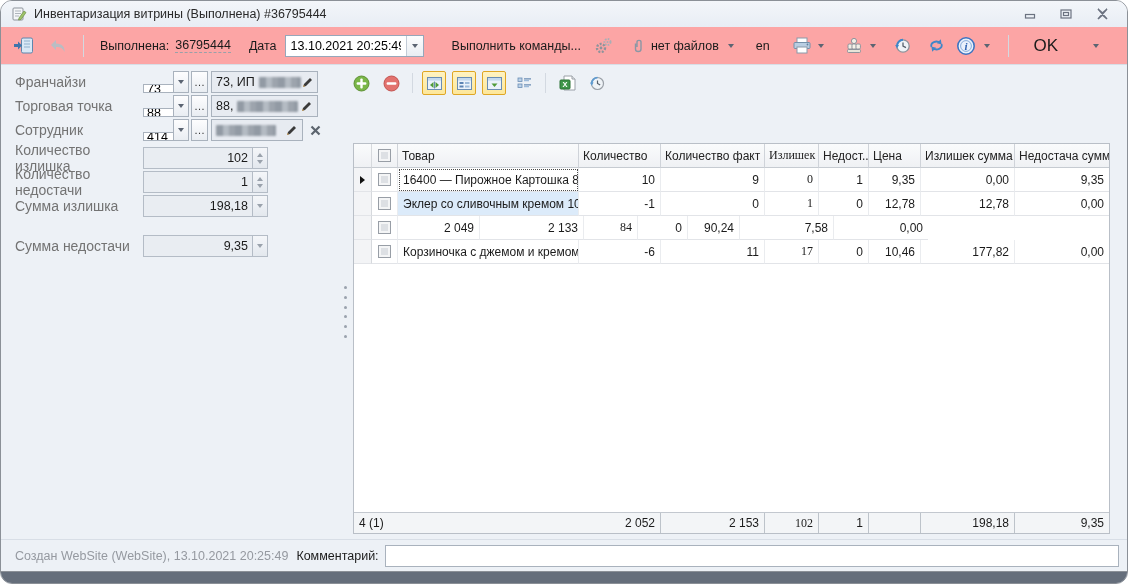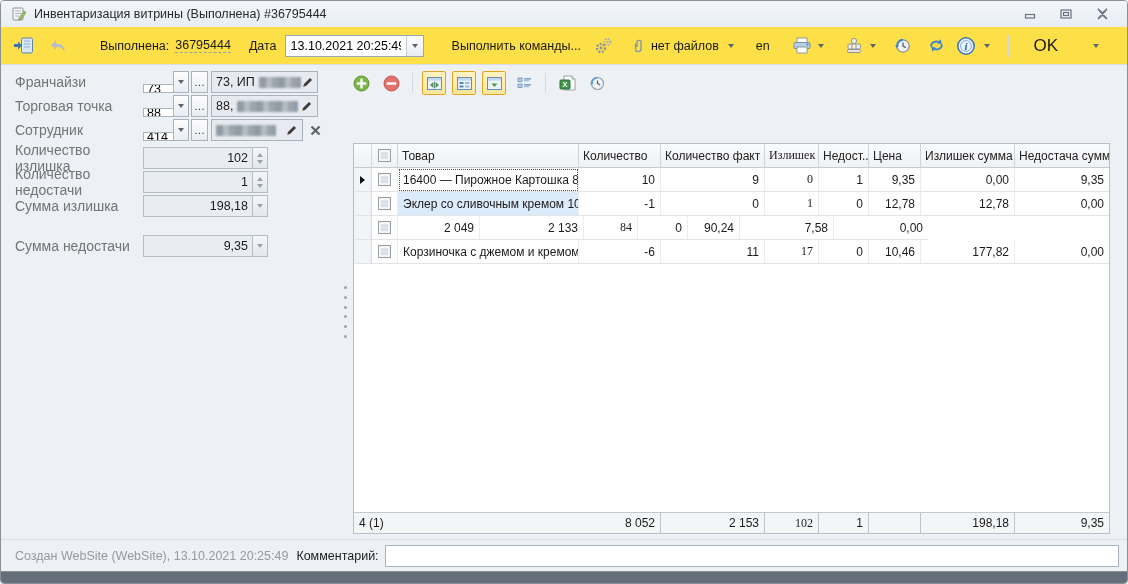--- a/index.html
+++ b/index.html
@@ -1,34 +1,34 @@
 <!DOCTYPE html>
 <html><head>
 <meta charset="utf-8">
 <style>
   * { margin:0; padding:0; box-sizing:border-box; }
   html,body { background:#ffffff; font-family:"Liberation Sans", sans-serif; }
   .window {
     position:relative; width:1128px; height:584px;
-    border:1px solid #8b9097; border-radius:4px; overflow:hidden;
+    border:1px solid #8b9097; border-radius:12px; overflow:hidden;
     background:#edf1f6; font-size:12px; color:#1b1b1b;
   }
   
   .titlebar {
     position:absolute; left:0; top:0; right:0; height:26px;
     background:linear-gradient(#f3f6fa,#e8edf4);
     display:flex; align-items:center; padding:0 10px;
   }
   .titlebar .title { margin-left:7px; color:#2a2a2a; font-size:12.5px; }
   .win-controls { margin-left:auto; display:flex; align-items:center; gap:22px; padding-right:8px; }
   .win-btn { width:14px; height:12px; display:flex; align-items:center; justify-content:center; cursor:pointer; }
   
   .toolbar {
     position:absolute; left:0; top:26px; right:0; height:38px;
-    background:#fde047; border-bottom:1px solid #d8dee6;
+    background:#fca5a5; border-bottom:1px solid #d8dee6;
     display:flex; align-items:center; padding:0 28px 0 12px;
   }
   .tb-sep { width:1px; height:22px; background:#d3d9e1; }
   .tb-label { color:#1b1b1b; font-size:12.5px; white-space:nowrap; }
   .tb-link { color:#1b1b1b; font-size:12.5px; border-bottom:1px dashed #9aa0a8; cursor:pointer; white-space:nowrap; }
   .date-combo { display:flex; height:22px; border:1px solid #96a7ba; background:#fff; }
   .date-combo input { border:0; outline:0; width:120px; padding:0 5px; font:12.5px "Liberation Sans",sans-serif; }
   .combo-btn { width:17px; background:linear-gradient(#fcfdfe,#e9edf2); border-left:1px solid #c2cbd6; display:flex; align-items:center; justify-content:center; cursor:pointer; }
   .chev { width:0; height:0; border-left:3.5px solid transparent; border-right:3.5px solid transparent; border-top:4px solid #5b6472; }
   .icon-btn { display:flex; align-items:center; justify-content:center; cursor:pointer; }
@@ -512,21 +512,21 @@
       <div class="cell c-sho num">0</div>
       <div class="cell c-price num">10,46</div>
       <div class="cell c-ssum num">177,82</div>
       <div class="cell c-shsum num">0,00</div>
     </div>
 
     <div class="g-filler"></div>
 
     <div class="g-row g-foot">
       <div class="cell f-prod">4 (1)</div>
-      <div class="cell c-qty num">8 052</div>
+      <div class="cell c-qty num">2 052</div>
       <div class="cell c-fact num">2 153</div>
       <div class="cell c-sur num">102</div>
       <div class="cell c-sho num">1</div>
       <div class="cell c-price num"></div>
       <div class="cell c-ssum num">198,18</div>
       <div class="cell c-shsum num">9,35</div>
     </div>
   </div>
 
   <div class="statusbar">

